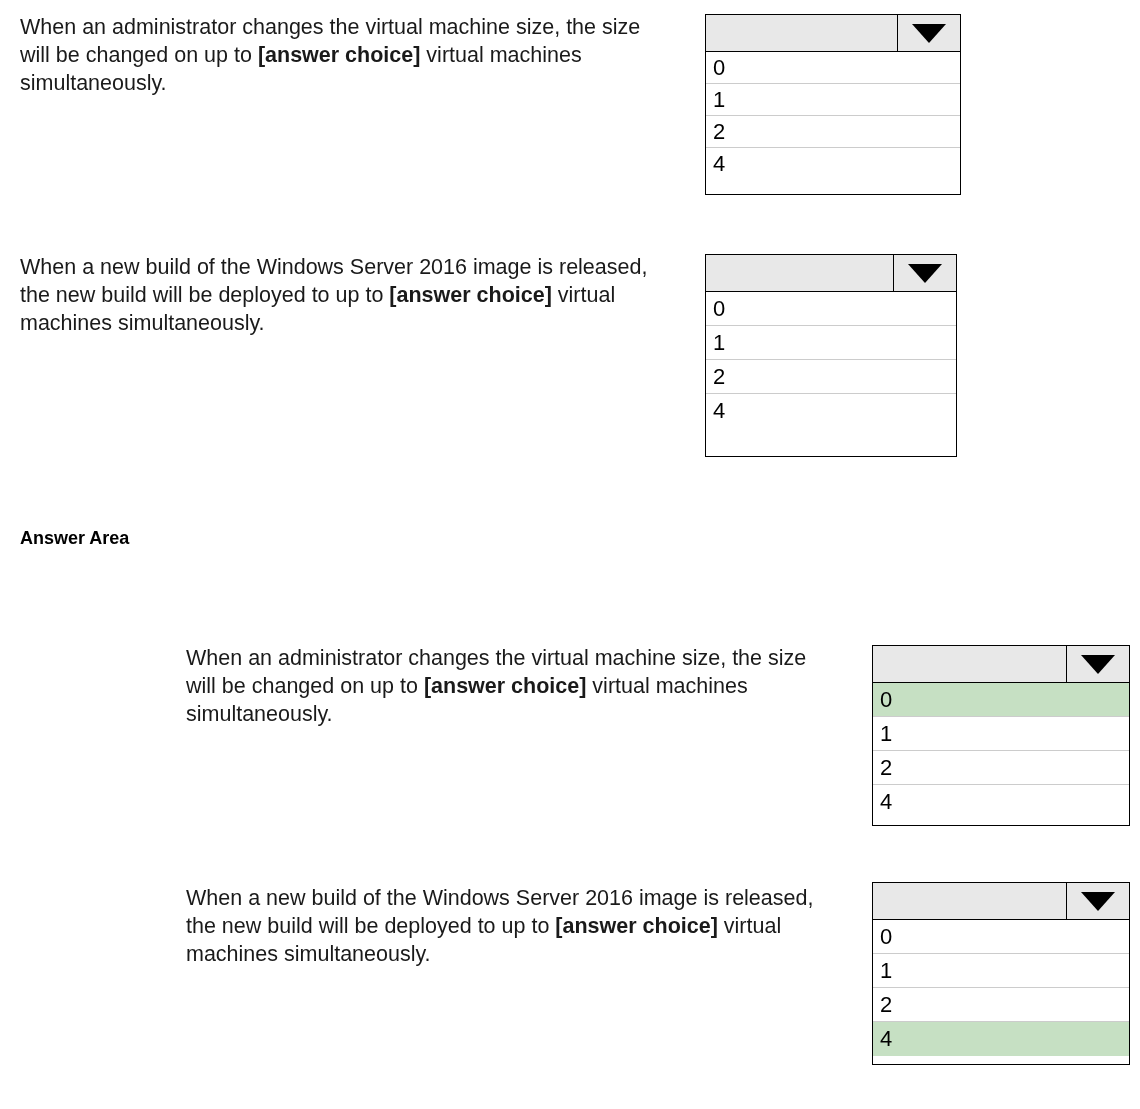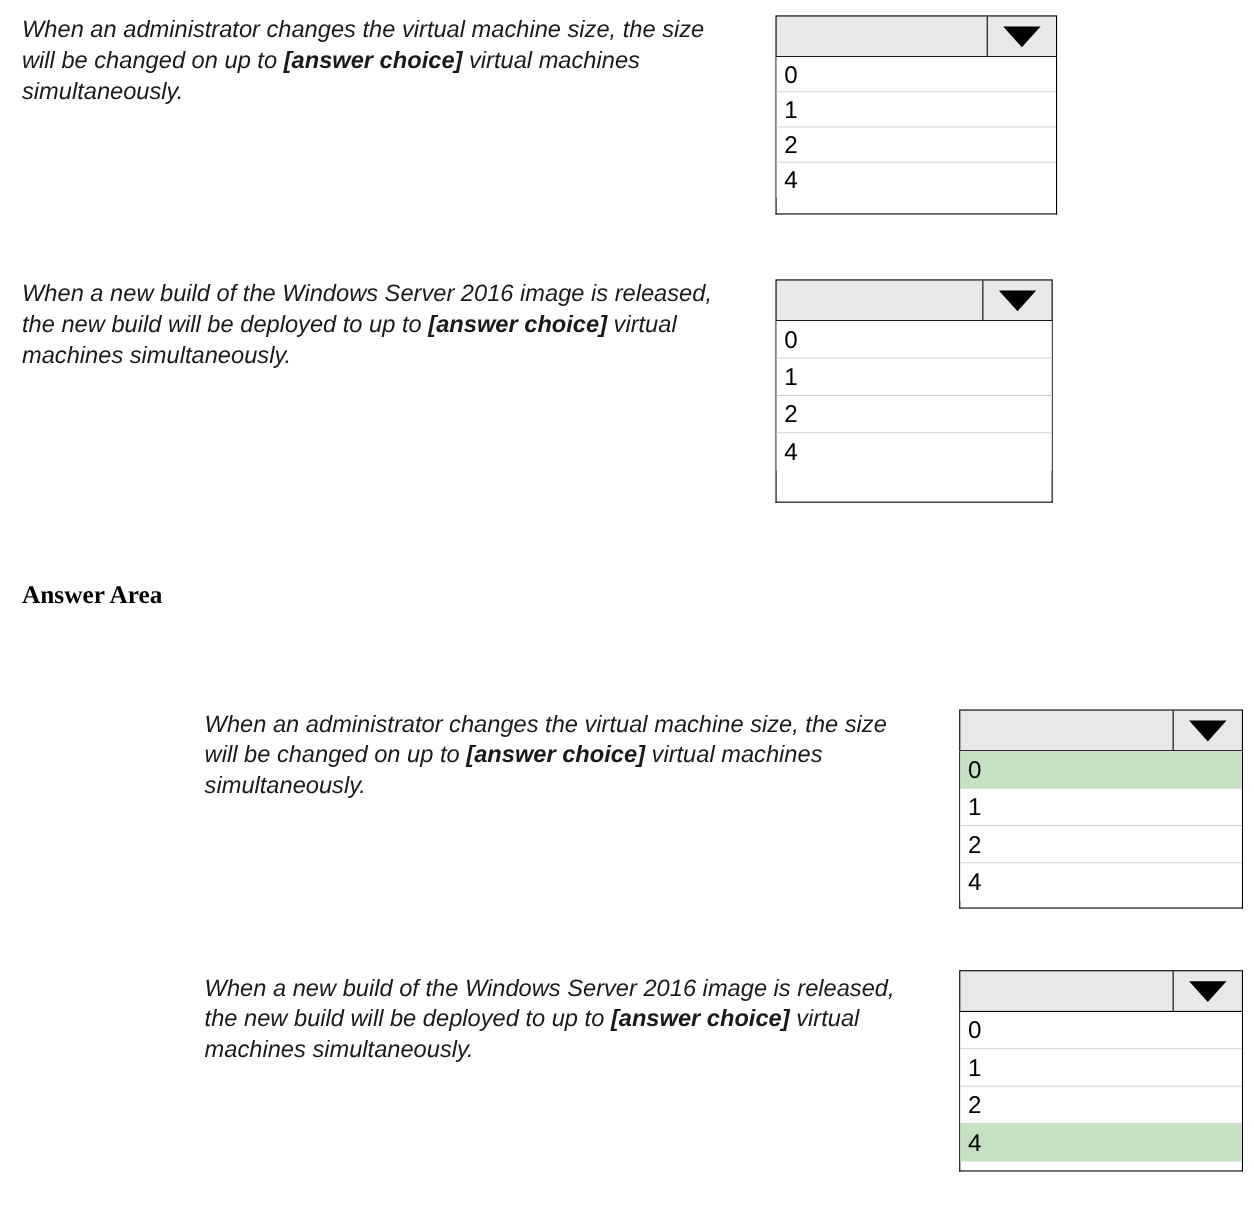--- a/index.html
+++ b/index.html
@@ -19,21 +19,20 @@
   .question-block {
     position: absolute;
     display: flex;
     align-items: flex-start;
   }
 
   .q-text {
     font-size: 21.5px;
     line-height: 1.30;
     color: #1a1a1a;
-    font-style: italic;
   }
   .q-text b {
     font-weight: bold;
   }
 
   
   .dropdown {
     position: absolute;
   }
   .dd-header {
@@ -79,24 +78,23 @@
   .dd-item:last-child {
     border-bottom: none;
   }
   .dd-item.selected {
     background: #c6e0c3;
   }
 
   
   .answer-area-title {
     position: absolute;
-    font-size: 23px;
+    font-size: 18px;
     font-weight: bold;
     color: #000000;
-    font-family: Liberation Serif, serif;
   }
 
   
   #q1-text { left: 20px; top: 14px; width: 640px; }
   #dd1 { left: 705px; top: 14px; width: 256px; }
   #dd1 .dd-list { height: 143px; }
 
   #q2-text { left: 20px; top: 254px; width: 660px; }
   #dd2 { left: 705px; top: 254px; width: 252px; }
   #dd2 .dd-list { height: 165px; }

